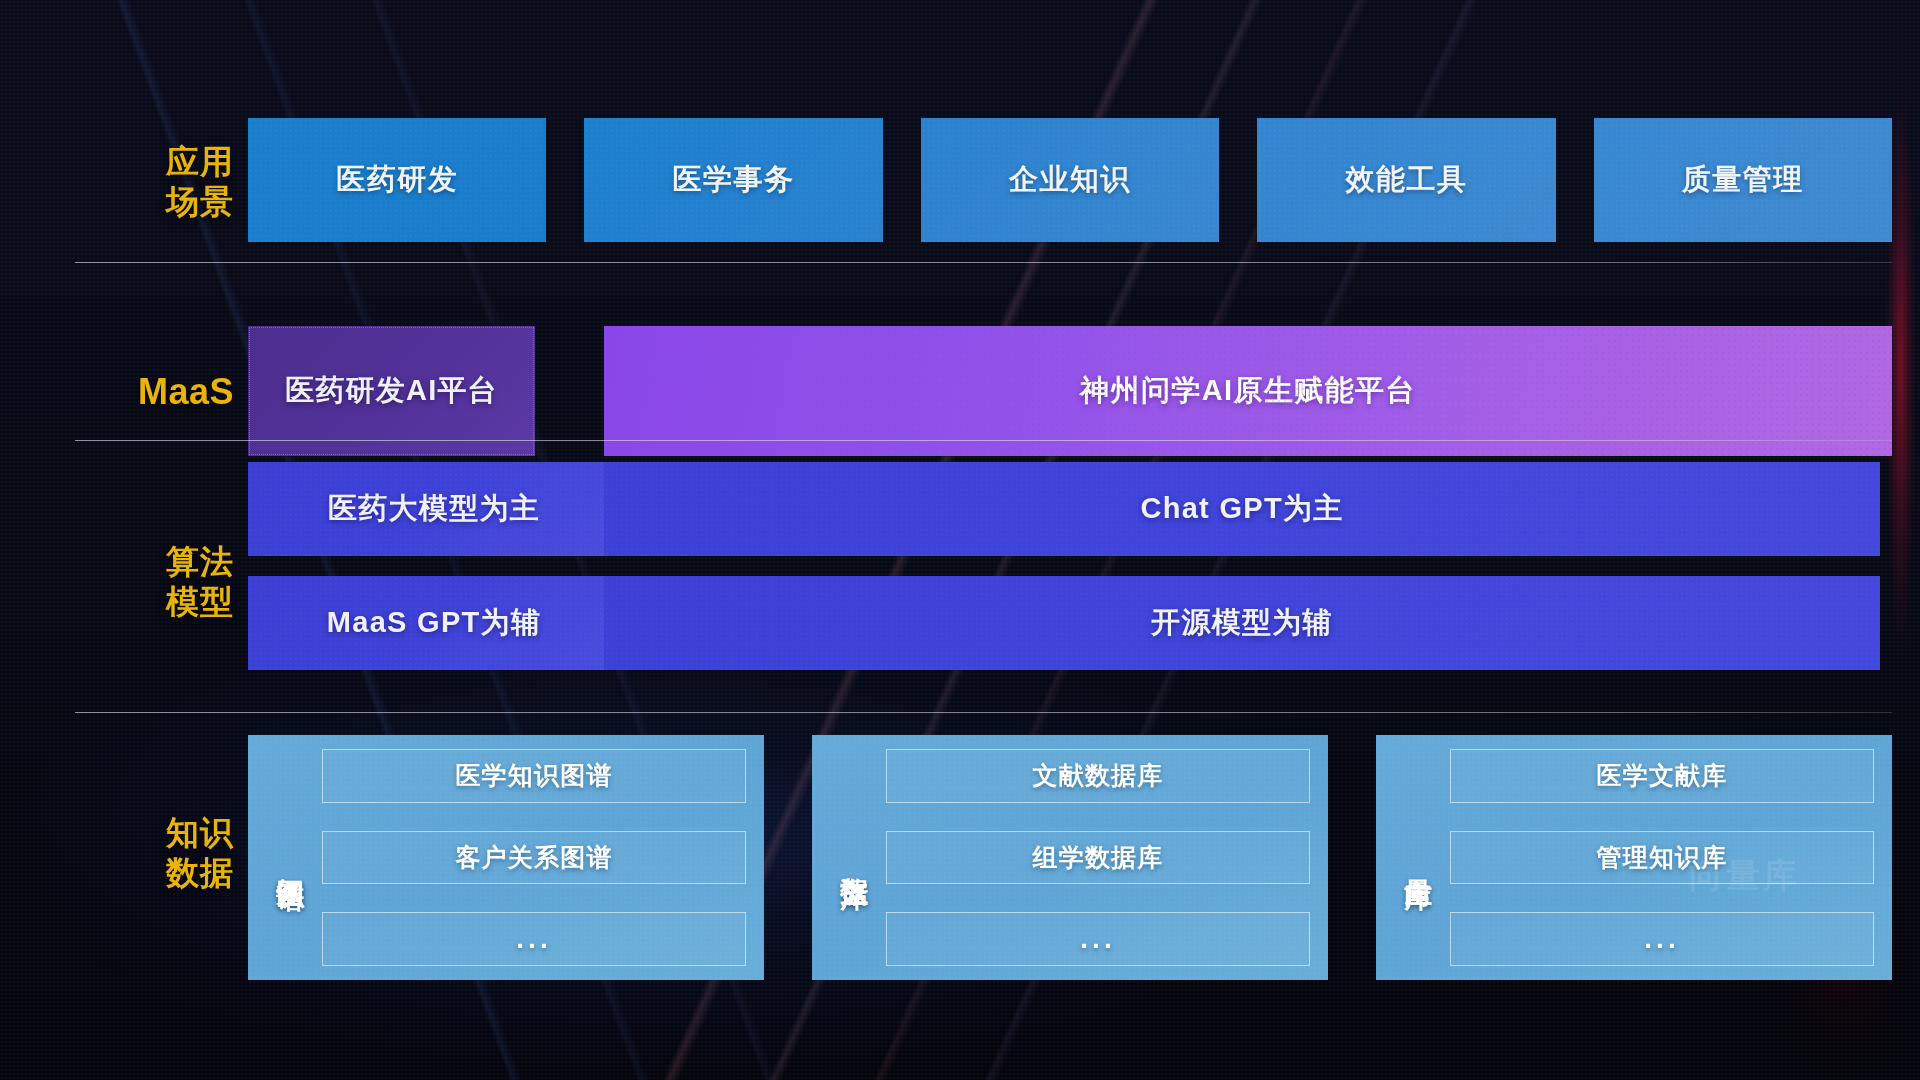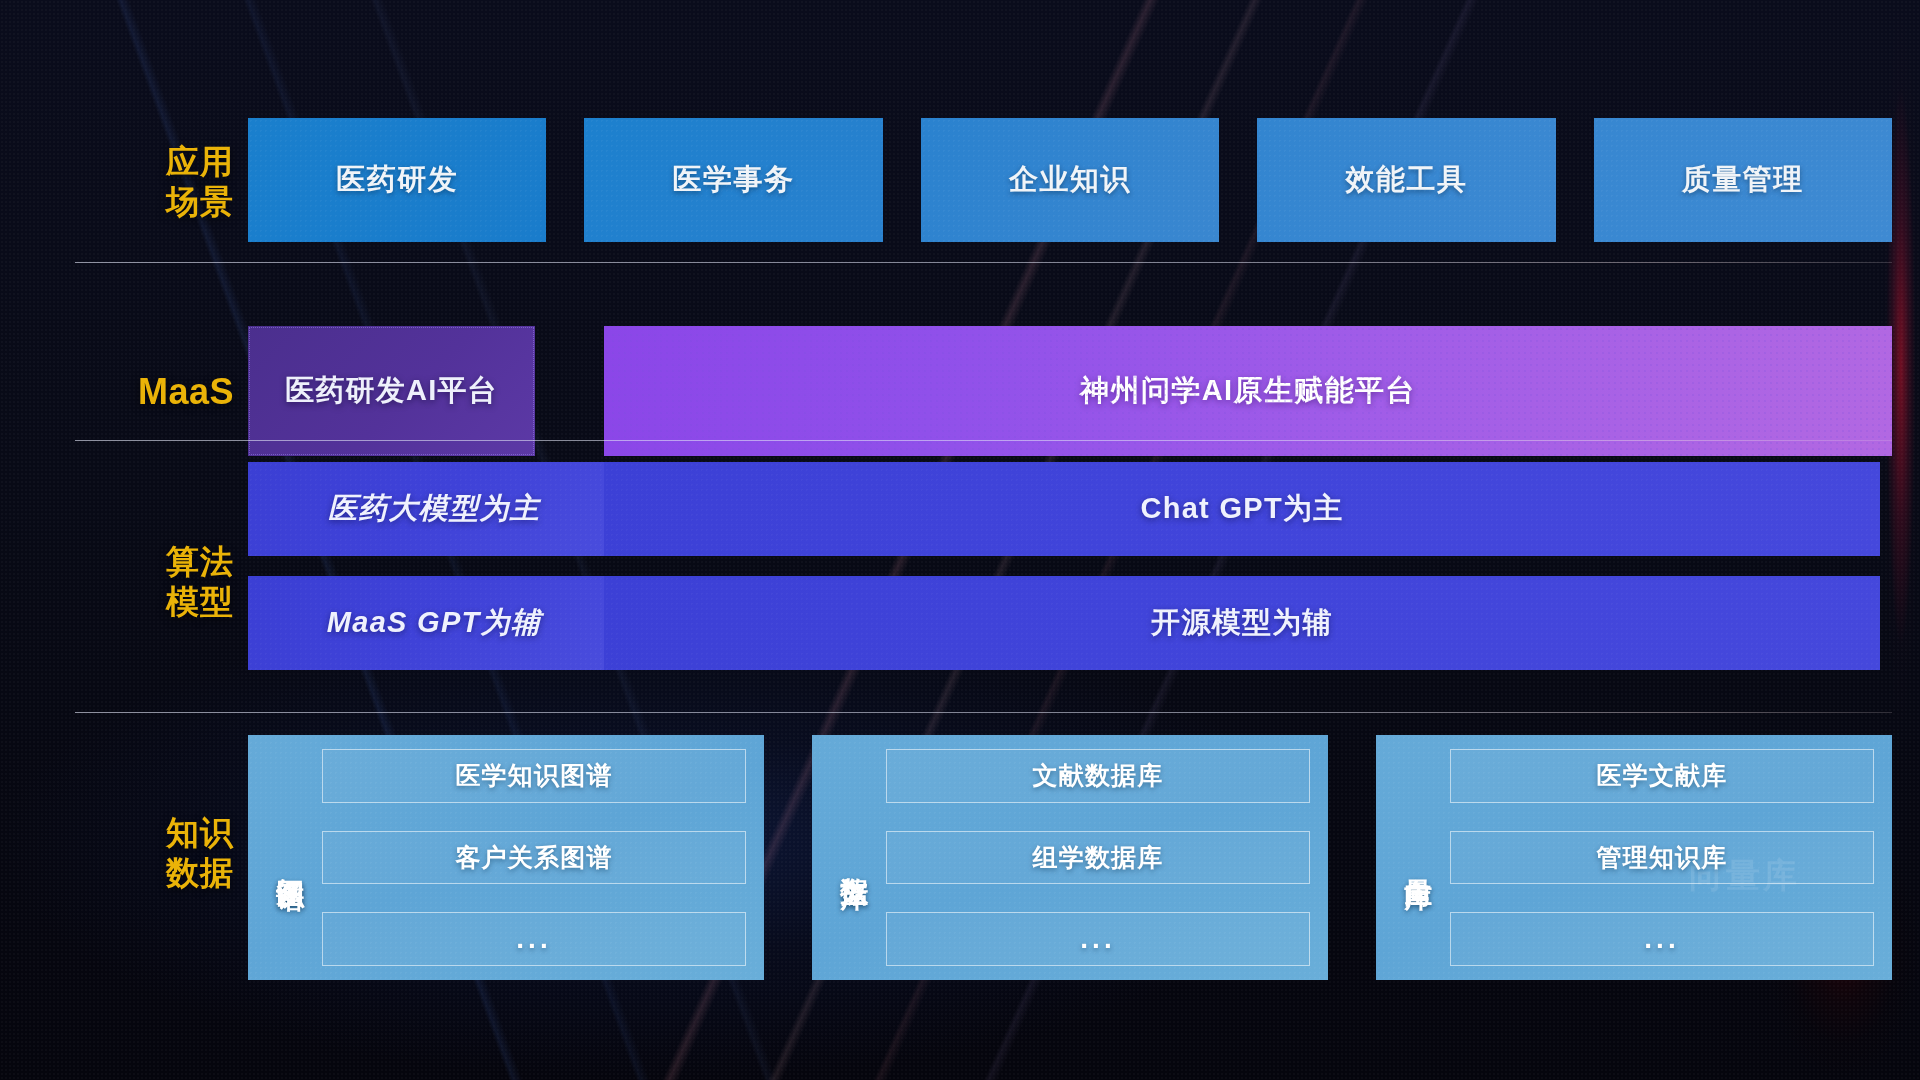--- a/index.html
+++ b/index.html
@@ -198,21 +198,21 @@
     position: absolute; inset: 0;
     background-image: radial-gradient(rgba(120,80,220,0.30) 1px, transparent 1px);
     background-size: 6px 6px;
     opacity: .65; pointer-events: none;
   }
 
   #divider-2 { top: 440px; }
 
   
   #row-algo { top: 462px; height: 232px; }
-  .algo-col-left { position: absolute; left: 248px; width: 372px; top: 0; font-style: italic; }
+  .algo-col-left { position: absolute; left: 248px; width: 372px; top: 0; }
   .algo-col-right { position: absolute; left: 604px; right: 40px; top: 0; }
   .algo-cell {
     height: 94px;
     display: flex; align-items: center; justify-content: center;
     color: #eff1fd;
     font-size: 29px; font-weight: 700; letter-spacing: 1.3px;
     text-shadow: 0 2px 6px rgba(0,0,50,0.45);
     background: linear-gradient(135deg,#3b3fd4 0%,#3f42d8 50%,#4a4ddd 100%);
     position: relative; overflow: hidden;
   }

